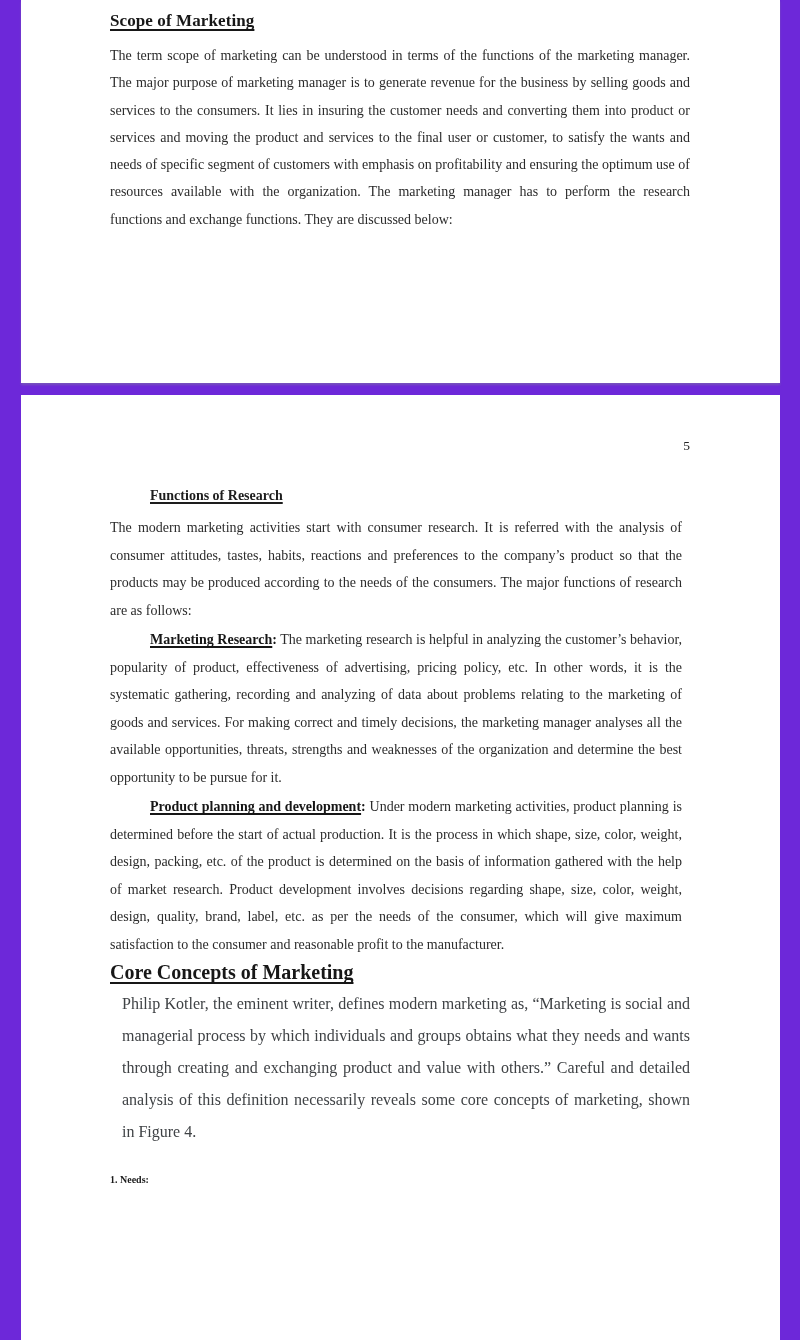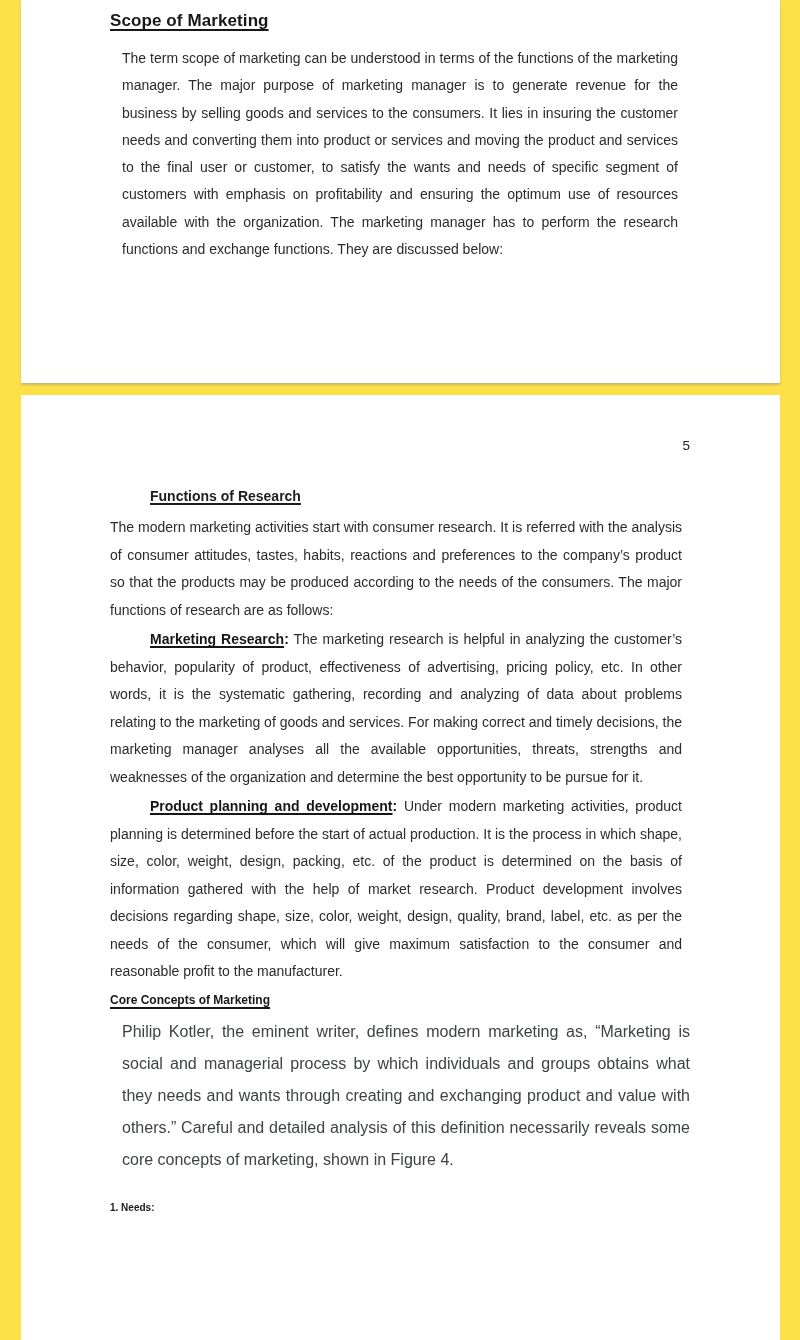--- a/index.html
+++ b/index.html
@@ -5,22 +5,23 @@
   html, body {
     margin: 0;
     padding: 0;
     background: #eff0f5;
     font-family: "Liberation Sans", sans-serif;
   }
   .viewport {
     position: relative;
     width: 800px;
     height: 1340px;
-    background: #fde047;
+    background: #6d28d9;
     overflow: hidden;
+    font-family: Liberation Serif, serif;
   }
   .doc-page {
     position: absolute;
     left: 21px;
     width: 759px;
     background: #ffffff;
     box-sizing: border-box;
     padding-left: 89px;
     padding-right: 90px;
   }
@@ -42,21 +43,21 @@
     letter-spacing: 0.1px;
   }
   .big-heading .u {
     text-decoration: underline;
     text-decoration-thickness: 2px;
     text-decoration-skip-ink: none;
     text-underline-offset: 3px;
   }
   .page-one .big-heading { padding-top: 9px; margin-bottom: 9px; }
   .body-par {
-    margin: 12px;
+    margin: 0;
     font-size: 14px;
     line-height: 27.3px;
     color: #2b2b2b;
     text-align: justify;
   }
   .page-number {
     margin-top: 44px;
     text-align: right;
     font-size: 13.5px;
     line-height: 14px;
@@ -81,21 +82,21 @@
     margin: 8px 8px 0 0;
     font-size: 14px;
     line-height: 27.5px;
     color: #2b2b2b;
     text-align: justify;
   }
   .p2-follow { margin-top: 2px; }
   .lead-wrap { font-weight: bold; color: #161616; }
   .core-heading {
     margin: 2px 0 0 0;
-    font-size: 12px;
+    font-size: 20px;
     font-weight: bold;
     color: #171717;
     line-height: 24px;
   }
   .core-heading .u {
     text-decoration: underline;
     text-decoration-thickness: 2px;
     text-decoration-skip-ink: none;
     text-underline-offset: 3px;
   }

